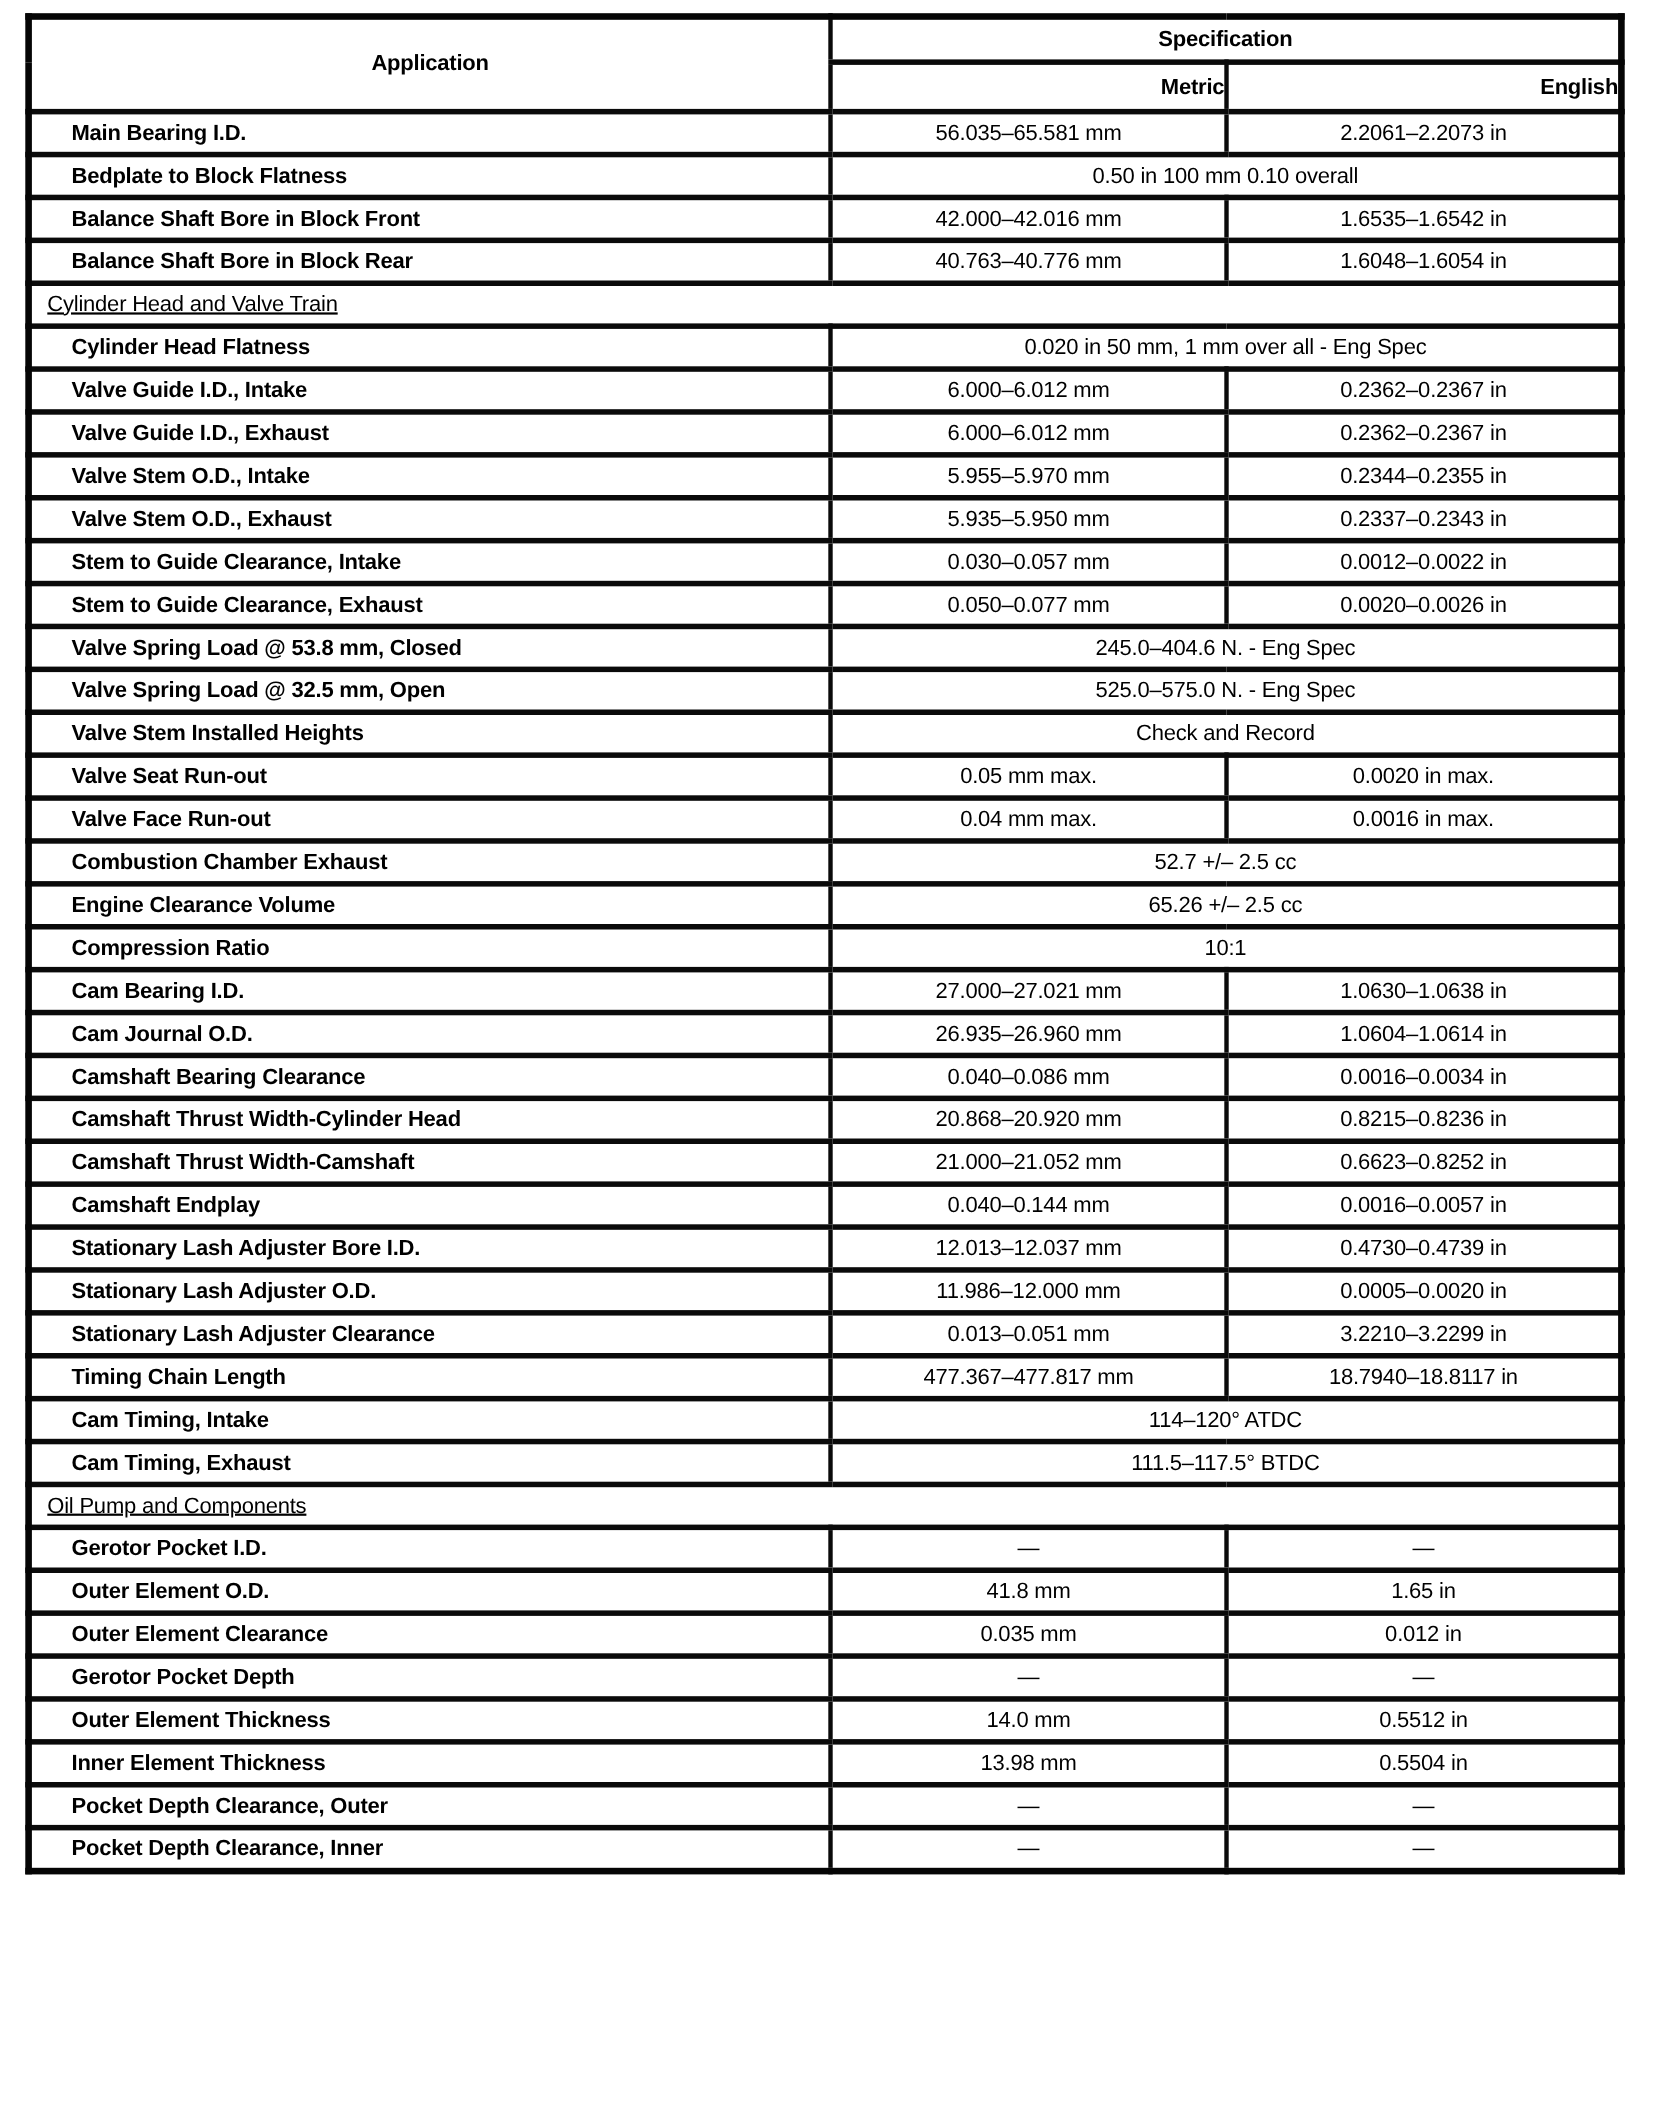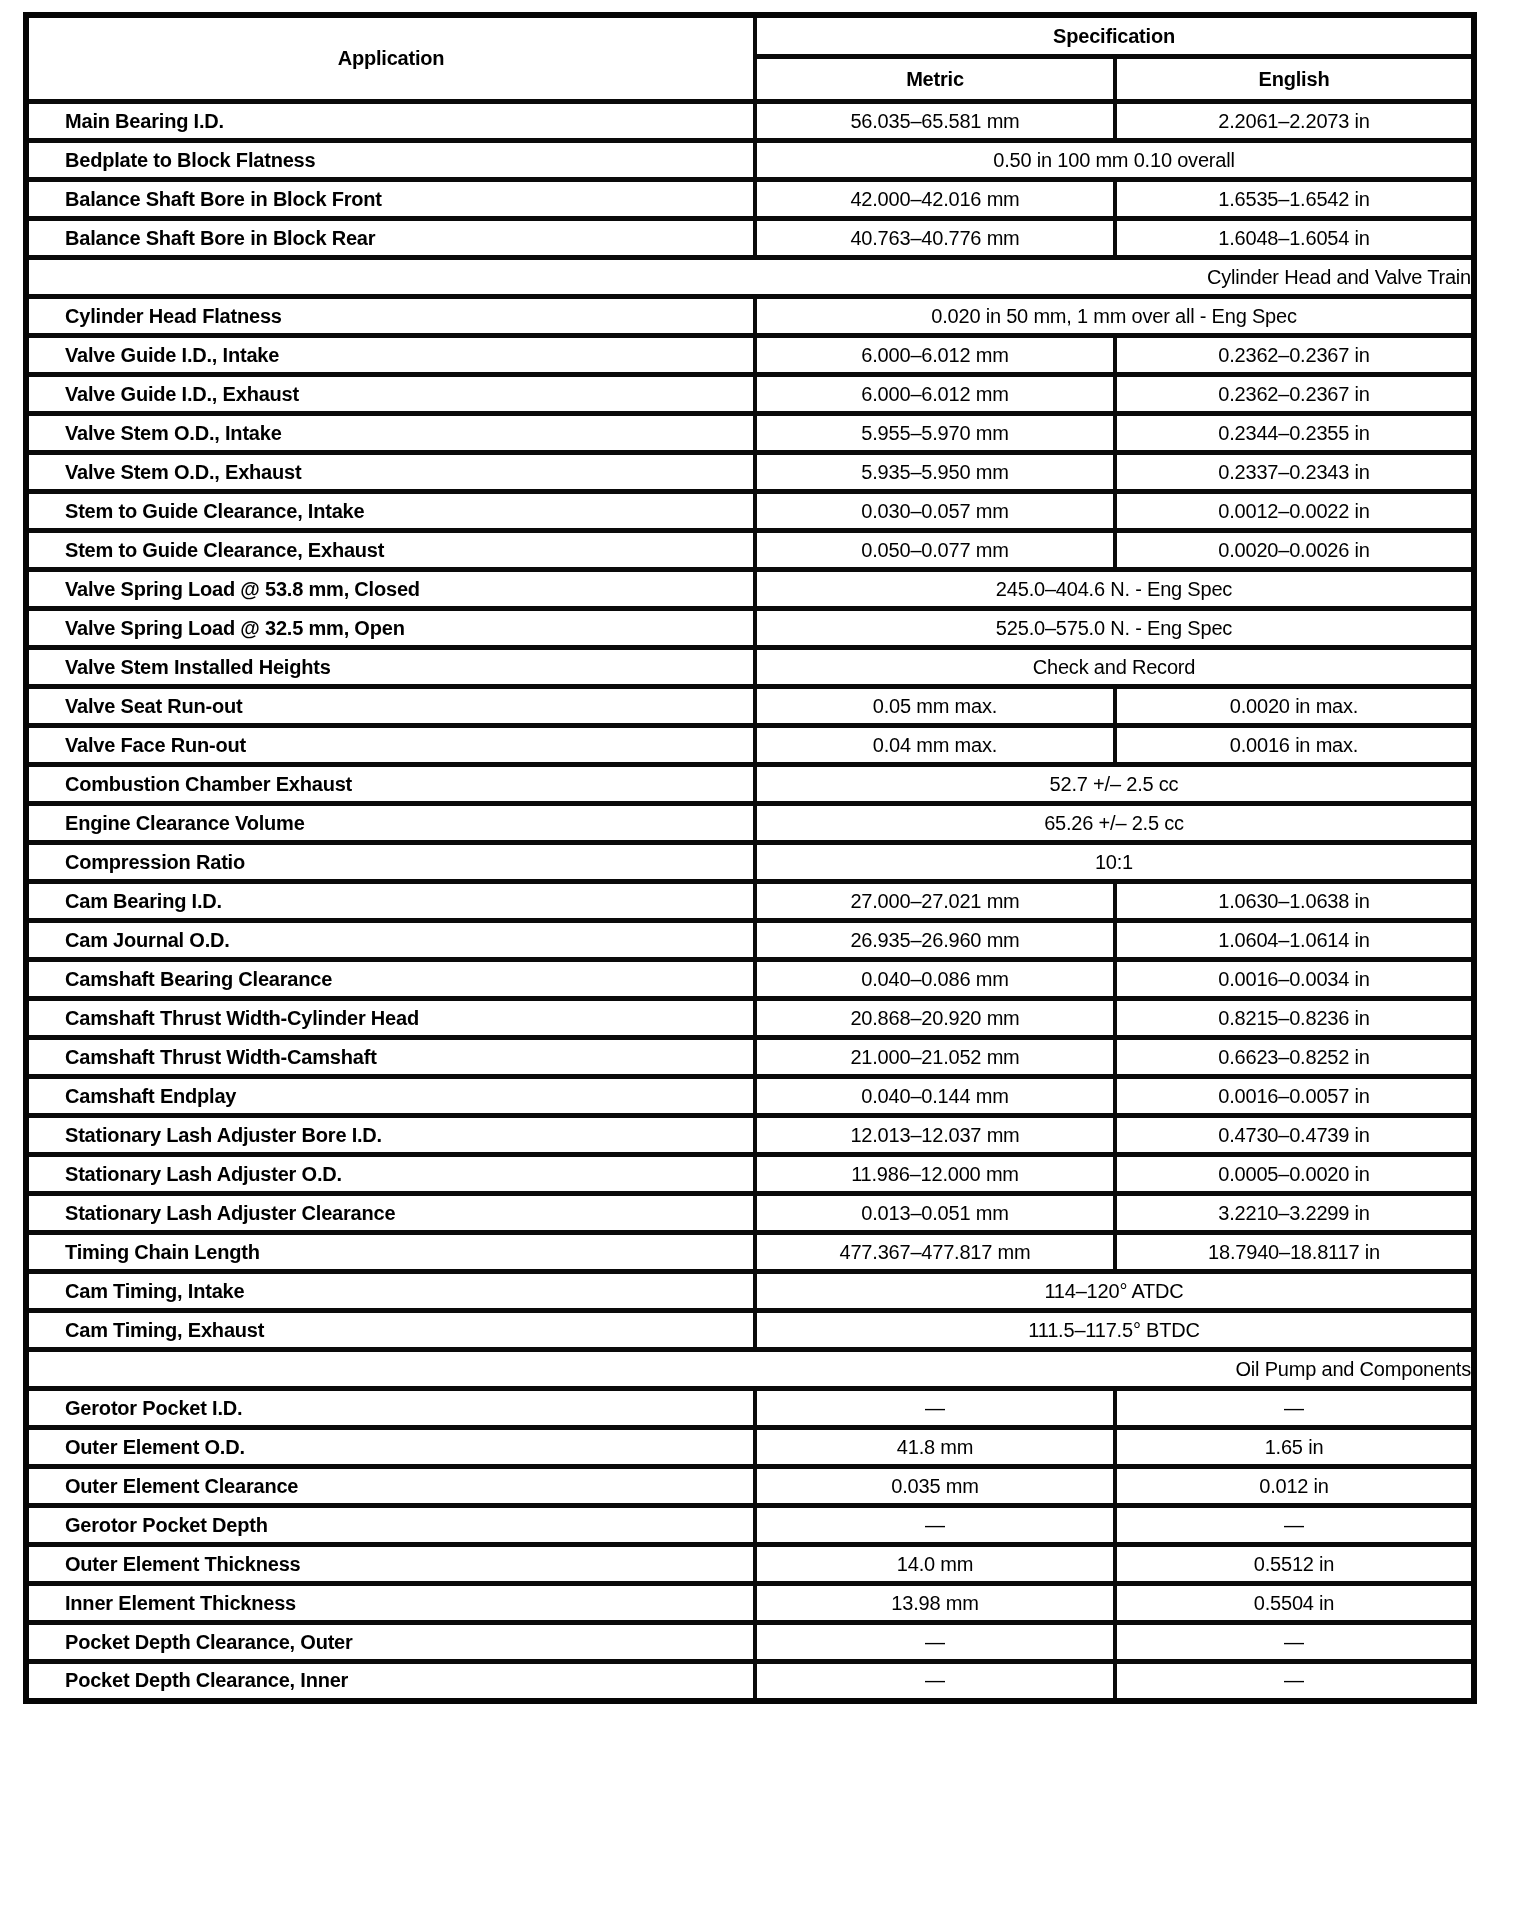--- a/index.html
+++ b/index.html
@@ -39,31 +39,32 @@
     letter-spacing: -0.2px;
     padding: 0;
     overflow: hidden;
     white-space: nowrap;
   }
   thead th {
     font-weight: bold;
     text-align: center;
     height: 36px;
   }
-  thead tr.sub th { height: 40px; }
+  thead tr.sub th { height: 40px; text-align: right; }
   tbody tr { height: 39px; }
   td.app {
     text-align: left;
     padding-left: 36px;
     font-weight: bold;
   }
   td.sec {
-    text-align: right;
+    text-align: left;
     padding-left: 14px;
     font-weight: normal;
+    text-decoration: underline;
   }
   td.val {
     text-align: center;
     font-weight: normal;
   }
 </style>
 </head>
 <body>
 
 <div class="page">

